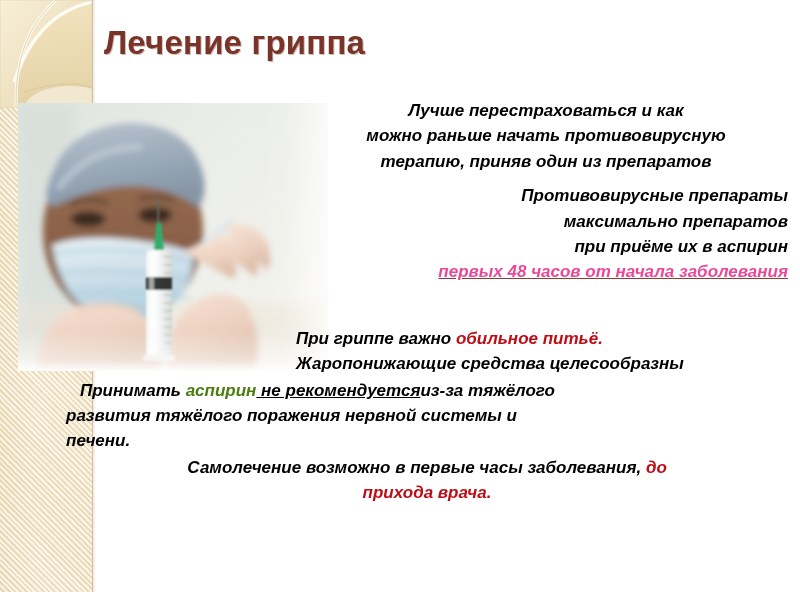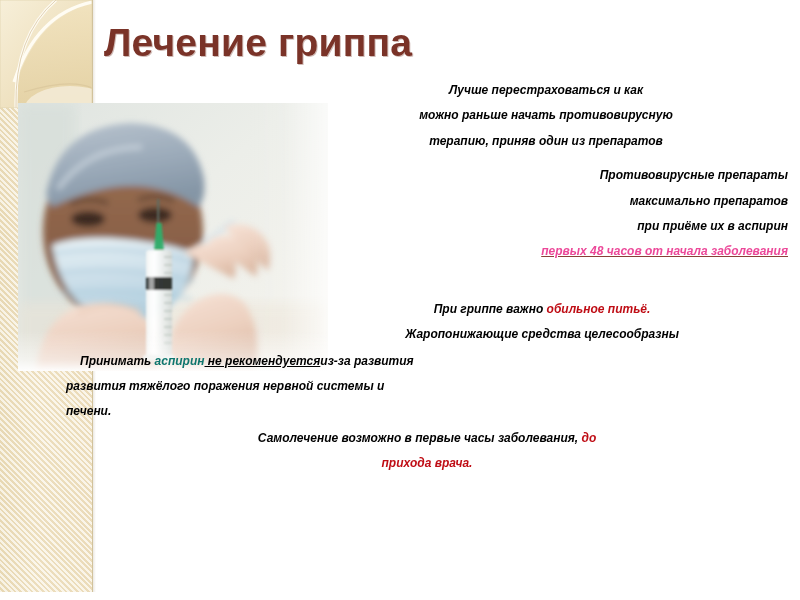--- a/index.html
+++ b/index.html
@@ -85,73 +85,73 @@
   }
 
   
   .slide-title {
     position: absolute;
     left: 104px;
     top: 21px;
     width: 640px;
     font-family: "Liberation Sans", sans-serif;
     font-weight: bold;
-    font-size: 39px;
+    font-size: 33px;
     line-height: 44px;
     color: #7a3328;
     letter-spacing: 0.2px;
     text-shadow: 1px 1px 0 rgba(120,60,45,0.35);
   }
 
   
   .body-text {
     position: absolute;
     left: 66px;
-    top: 78px;
+    top: 98px;
     width: 722px;
     font-family: "Liberation Sans", sans-serif;
     font-weight: bold;
     font-style: italic;
-    font-size: 12px;
+    font-size: 17px;
     line-height: 25.4px;
     color: #000000;
   }
   .p-block { margin: 0; }
 
   .para-1 {
     text-align: center;
     padding-left: 238px;
   }
   .para-2 {
     text-align: right;
     padding-left: 252px;
     margin-top: 9px;
   }
   .para-3 {
-    text-align: center;
+    text-align: left;
     padding-left: 230px;
-    margin-top: 32px;
+    margin-top: 41px;
   }
   .para-4 {
     text-align: left;
     margin-top: 1px;
   }
   .para-5 {
     text-align: left;
     margin-top: 1px;
     text-indent: 14px;
   }
   .para-6 {
     text-align: center;
     margin-top: 1px;
   }
 
   .t-red      { color: #bf0d15; }
   .t-redu     { color: #ec4899; text-decoration: underline; text-decoration-color: #8a4038; }
-  .t-blue     { color: #0f766e; }
+  .t-blue     { color: #4d7c0f; }
   .t-uline    { text-decoration: underline; text-decoration-color: #000000; }
   .nowrap     { white-space: nowrap; }
 </style>
 </head>
 <body>
 
 <div id="slide">
 
   <div class="left-band"></div>
   <div class="left-band-shadow"></div>
@@ -292,21 +292,21 @@
       <span class="t-redu nowrap">первых 48 часов от начала заболевания</span>
     </p>
 
     <p class="p-block para-3">
       <span>При гриппе важно </span><span class="t-red">обильное питьё.</span><br>
       <span>Жаропонижающие средства целесообразны</span>
     </p>
 
 
     <p class="p-block para-5">
-      <span>Принимать </span><span class="t-blue">аспирин</span><span class="t-uline"> не рекомендуется</span><span>из-за развития</span><br>
+      <span>Принимать </span><span class="t-blue">аспирин</span><span class="t-uline"> не рекомендуется</span><span>из-за тяжёлого</span><br>
       <span>развития тяжёлого поражения нервной системы и</span><br>
       <span>печени.</span>
     </p>
 
     <p class="p-block para-6">
       <span>Самолечение возможно в первые часы заболевания, </span><span class="t-red">до</span><br>
       <span class="t-red">прихода врача.</span>
     </p>
 
   </div>

